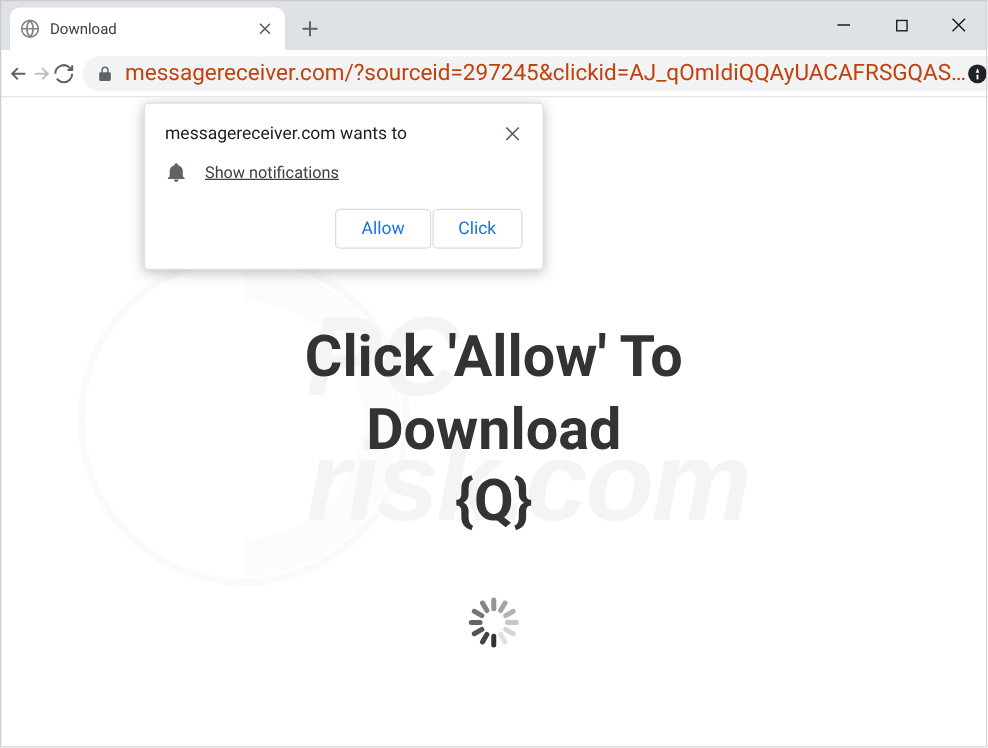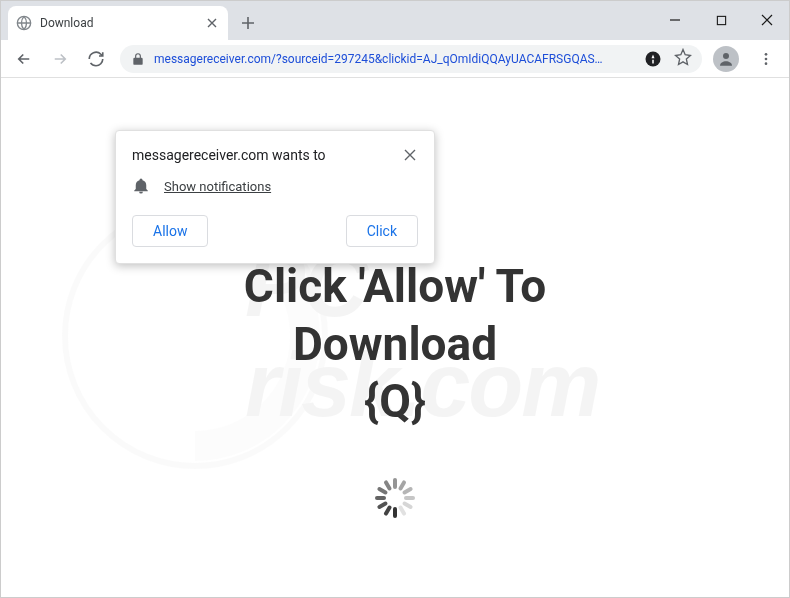--- a/index.html
+++ b/index.html
@@ -12,21 +12,21 @@
 .tab-close { width: 16px; height: 16px; display: flex; align-items: center; justify-content: center; color: #5f6368; cursor: pointer; }
 .newtab { width: 28px; height: 28px; display: flex; align-items: center; justify-content: center; color: #5f6368; margin-left: 6px; margin-bottom: 3px; cursor: pointer; }
 .window-controls { margin-left: auto; display: flex; }
 .wc-btn { width: 46px; height: 40px; display: flex; align-items: center; justify-content: center; color: #1a1a1a; cursor: pointer; }
 
 .toolbar { height: 38px; background: #fff; display: flex; align-items: center; padding: 0 6px; border-bottom: 1px solid #e0e0e0; }
 .nav-btn { width: 36px; height: 30px; display: flex; align-items: center; justify-content: center; color: #5f6368; cursor: pointer; }
 .nav-btn.disabled { color: #bdc1c6; }
 .omnibox { flex: 1; height: 28px; background: #f1f3f4; border-radius: 14px; display: flex; align-items: center; padding: 0 10px; margin: 0 6px; }
 .omni-lock { width: 16px; display: flex; align-items: center; justify-content: center; color: #5f6368; margin-right: 8px; }
-.omni-url { font-size: 12px; color: #1d4ed8; flex: 1; white-space: nowrap; overflow: hidden; text-overflow: ellipsis; }
+.omni-url { font-size: 18px; color: #c2410c; flex: 1; white-space: nowrap; overflow: hidden; text-overflow: ellipsis; }
 .omni-star { color: #5f6368; margin-left: 6px; }
 .toolbar-right { display: flex; align-items: center; gap: 4px; }
 
 .content { position: relative; height: calc(100% - 78px); background: #fff; overflow: hidden; }
 
 .watermark { position: absolute; top: 50%; left: 50%; transform: translate(-50%, -50%); opacity: 0.06; pointer-events: none; }
 .watermark-text { font-size: 90px; font-weight: bold; font-style: italic; letter-spacing: -2px; fill: #555; font-family: Arial, sans-serif; }
 
 .page-text { position: absolute; top: 180px; left: 0; right: 0; text-align: center; font-family: Georgia, 'Times New Roman', serif; font-size: 46px; font-weight: bold; color: #333; line-height: 1.25; }
 
@@ -38,28 +38,28 @@
 .spinner .blade:nth-child(4){ transform: translate(-2px,9px) rotate(90deg); opacity:0.76;}
 .spinner .blade:nth-child(5){ transform: translate(-2px,9px) rotate(120deg); opacity:0.68;}
 .spinner .blade:nth-child(6){ transform: translate(-2px,9px) rotate(150deg); opacity:0.60;}
 .spinner .blade:nth-child(7){ transform: translate(-2px,9px) rotate(180deg); opacity:0.52;}
 .spinner .blade:nth-child(8){ transform: translate(-2px,9px) rotate(210deg); opacity:0.44;}
 .spinner .blade:nth-child(9){ transform: translate(-2px,9px) rotate(240deg); opacity:0.36;}
 .spinner .blade:nth-child(10){ transform: translate(-2px,9px) rotate(270deg); opacity:0.28;}
 .spinner .blade:nth-child(11){ transform: translate(-2px,9px) rotate(300deg); opacity:0.20;}
 .spinner .blade:nth-child(12){ transform: translate(-2px,9px) rotate(330deg); opacity:0.15;}
 
-.permission-popup { position: absolute; top: 4px; left: 115px; width: 320px; background: #fff; border-radius: 4px; box-shadow: 0 2px 10px rgba(0,0,0,0.25); padding: 16px; border:1px solid #e0e0e0;margin-top:48px; }
+.permission-popup { position: absolute; top: 4px; left: 115px; width: 320px; background: #fff; border-radius: 4px; box-shadow: 0 2px 10px rgba(0,0,0,0.25); padding: 16px; border:1px solid #e0e0e0; }
 .popup-header { display: flex; align-items: flex-start; }
 .popup-title { font-size: 14px; color: #202124; flex: 1; }
 .popup-close { width: 16px; height: 16px; color: #5f6368; cursor: pointer; display:flex; align-items:center; justify-content:center; }
 .popup-row { display: flex; align-items: center; margin-top: 14px; }
 .bell-icon { width: 18px; height: 18px; color: #5f6368; margin-right: 14px; display:flex; align-items:center; justify-content:center;}
 .popup-desc { font-size: 13px; color: #3c4043; text-decoration: underline; }
-.popup-actions { display: flex; justify-content: space-between; gap: 22px; margin-top: 20px; }
+.popup-actions { display: flex; justify-content: flex-end; gap: 1px; margin-top: 20px; }
 .popup-btn { padding: 7px 20px; border: 1px solid #dadce0; border-radius: 4px; background: #fff; color: #1a73e8; font-size: 14px; cursor: pointer; }
 
 .avatar-circle { width:26px; height:26px; border-radius:50%; background:#bdc1c6; display:flex; align-items:center; justify-content:center; }
 
 .frame { position:absolute; inset:0; border:1px solid #ccc; pointer-events:none; }
 </style>
 </head>
 <body>
 
 <div class="titlebar">

